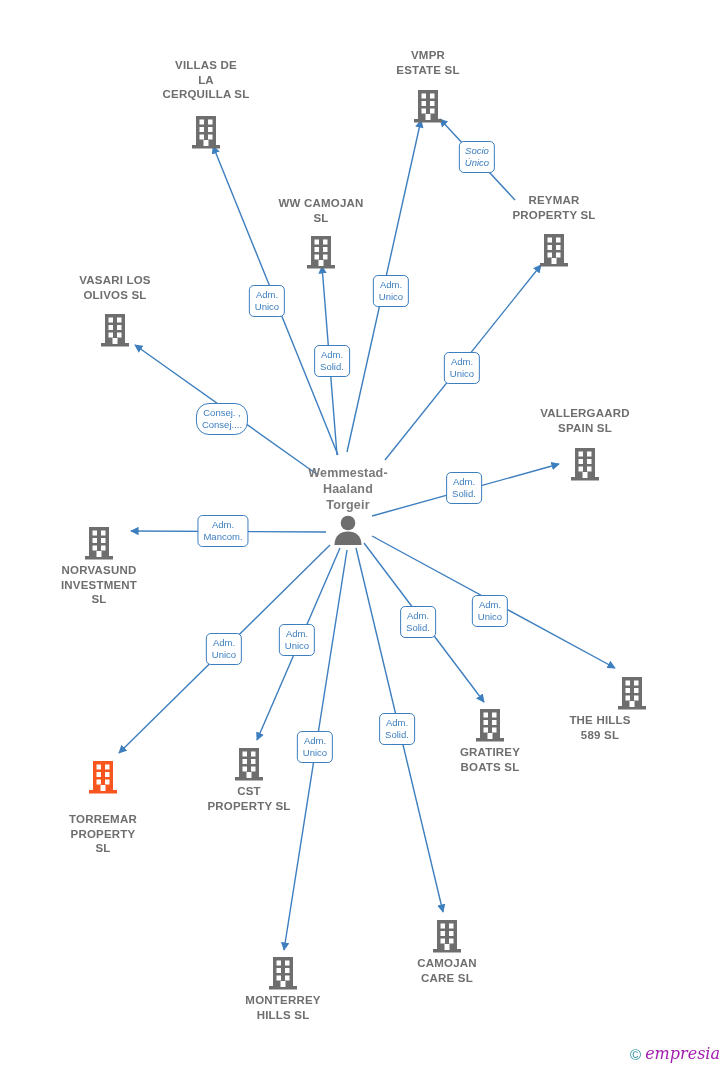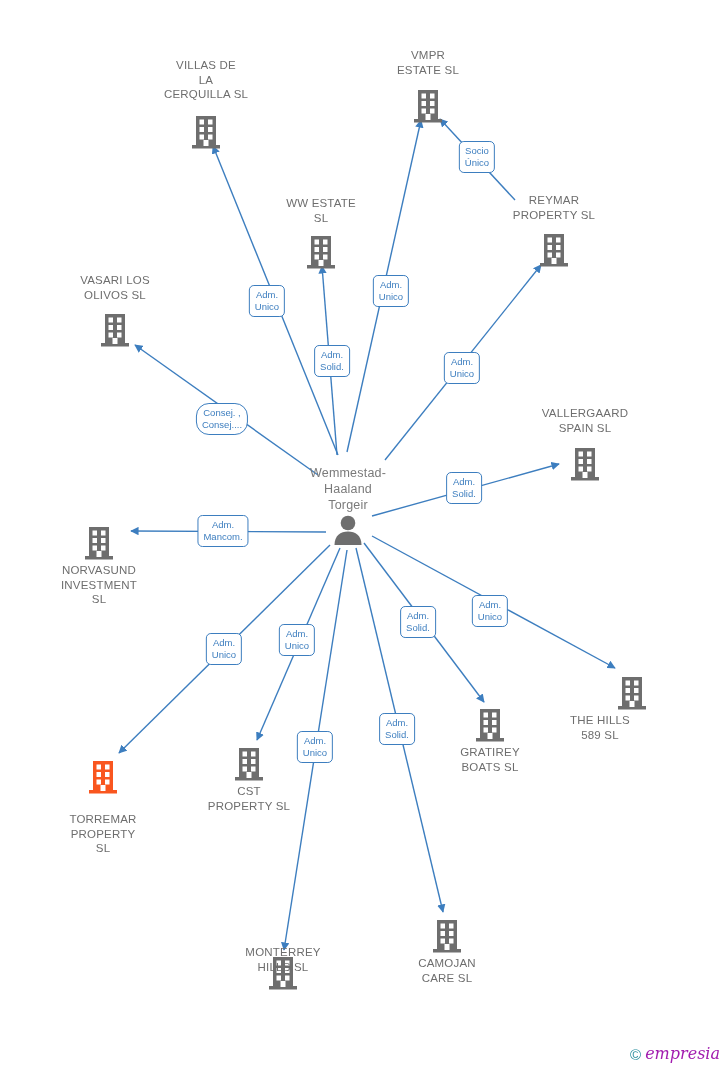--- a/index.html
+++ b/index.html
@@ -29,21 +29,21 @@
     position: absolute;
     transform: translate(-50%, 0);
     text-align: center;
     width: 120px;
   }
   .node-label {
     font-size: 11.5px;
     line-height: 14.5px;
     color: #6e6e6e;
     letter-spacing: 0.2px;
-    font-weight: normal;
+    font-weight: bold;
     white-space: pre-line;
   }
   .node-label.highlight {
     color: #6e6e6e;
   }
   .icon-building {
     display: block;
     margin: 2px auto 0 auto;
   }
   .icon-person {
@@ -125,21 +125,21 @@
 
   <div id="edge-labels">
       <div class="edge-label" style="left: 267px; top: 301px;">Adm.
 Unico</div>
       <div class="edge-label" style="left: 332px; top: 361px;">Adm.
 Solid.</div>
       <div class="edge-label" style="left: 391px; top: 291px;">Adm.
 Unico</div>
       <div class="edge-label" style="left: 462px; top: 368px;">Adm.
 Unico</div>
-      <div class="edge-label" style="left: 477px; top: 157px;">Socio
+      <div class="edge-label" style="left: 477px; top: 157px; font-style: italic;">Socio
 Único</div>
       <div class="edge-label" style="left: 222px; top: 419px; border-radius: 13px;">Consej. ,
 Consej....</div>
       <div class="edge-label" style="left: 464px; top: 488px;">Adm.
 Solid.</div>
       <div class="edge-label" style="left: 223px; top: 531px;">Adm.
 Mancom.</div>
       <div class="edge-label" style="left: 224px; top: 649px;">Adm.
 Unico</div>
       <div class="edge-label" style="left: 297px; top: 640px;">Adm.
@@ -197,21 +197,21 @@
           <rect x="8.5" y="5.5" width="4.5" height="5" fill="#ffffff"></rect>
           <rect x="17" y="5.5" width="4.5" height="5" fill="#ffffff"></rect>
           <rect x="8.5" y="13" width="4.5" height="5" fill="#ffffff"></rect>
           <rect x="17" y="13" width="4.5" height="5" fill="#ffffff"></rect>
           <rect x="8.5" y="20.5" width="4.5" height="5" fill="#ffffff"></rect>
           <rect x="17" y="20.5" width="4.5" height="5" fill="#ffffff"></rect>
           <rect x="12.5" y="26" width="5" height="6" fill="#ffffff"></rect>
         </svg>
       </div>
       <div class="node" style="left: 321px; top: 196px;">
-        <div class="node-label">WW ESTATE
+        <div class="node-label">WW CAMOJAN
 SL</div>
       </div>
       <div class="node" style="left: 554px; top: 230px;">
         <svg class="icon-building" width="30" height="36" viewBox="0 0 30 36">
           <rect x="5" y="2" width="20" height="30" fill="#6e6e6e"></rect>
           <rect x="1" y="31" width="28" height="3.5" fill="#6e6e6e"></rect>
           <rect x="8.5" y="5.5" width="4.5" height="5" fill="#ffffff"></rect>
           <rect x="17" y="5.5" width="4.5" height="5" fill="#ffffff"></rect>
           <rect x="8.5" y="13" width="4.5" height="5" fill="#ffffff"></rect>
           <rect x="17" y="13" width="4.5" height="5" fill="#ffffff"></rect>
@@ -368,21 +368,21 @@
           <rect x="1" y="31" width="28" height="3.5" fill="#6e6e6e"></rect>
           <rect x="8.5" y="5.5" width="4.5" height="5" fill="#ffffff"></rect>
           <rect x="17" y="5.5" width="4.5" height="5" fill="#ffffff"></rect>
           <rect x="8.5" y="13" width="4.5" height="5" fill="#ffffff"></rect>
           <rect x="17" y="13" width="4.5" height="5" fill="#ffffff"></rect>
           <rect x="8.5" y="20.5" width="4.5" height="5" fill="#ffffff"></rect>
           <rect x="17" y="20.5" width="4.5" height="5" fill="#ffffff"></rect>
           <rect x="12.5" y="26" width="5" height="6" fill="#ffffff"></rect>
         </svg>
       </div>
-      <div class="node" style="left: 283px; top: 945px;">
+      <div class="node" style="left: 283px; top: 993px;">
         <div class="node-label">MONTERREY
 HILLS  SL</div>
       </div>
       <div class="node person" style="left: 348px; top: 465px;">
         <div class="node-label">Wemmestad-
 Haaland
 Torgeir</div>
       </div>
       <div class="node person" style="left: 348px; top: 515px;">
         <svg class="icon-person" width="34" height="30" viewBox="0 0 34 30">

